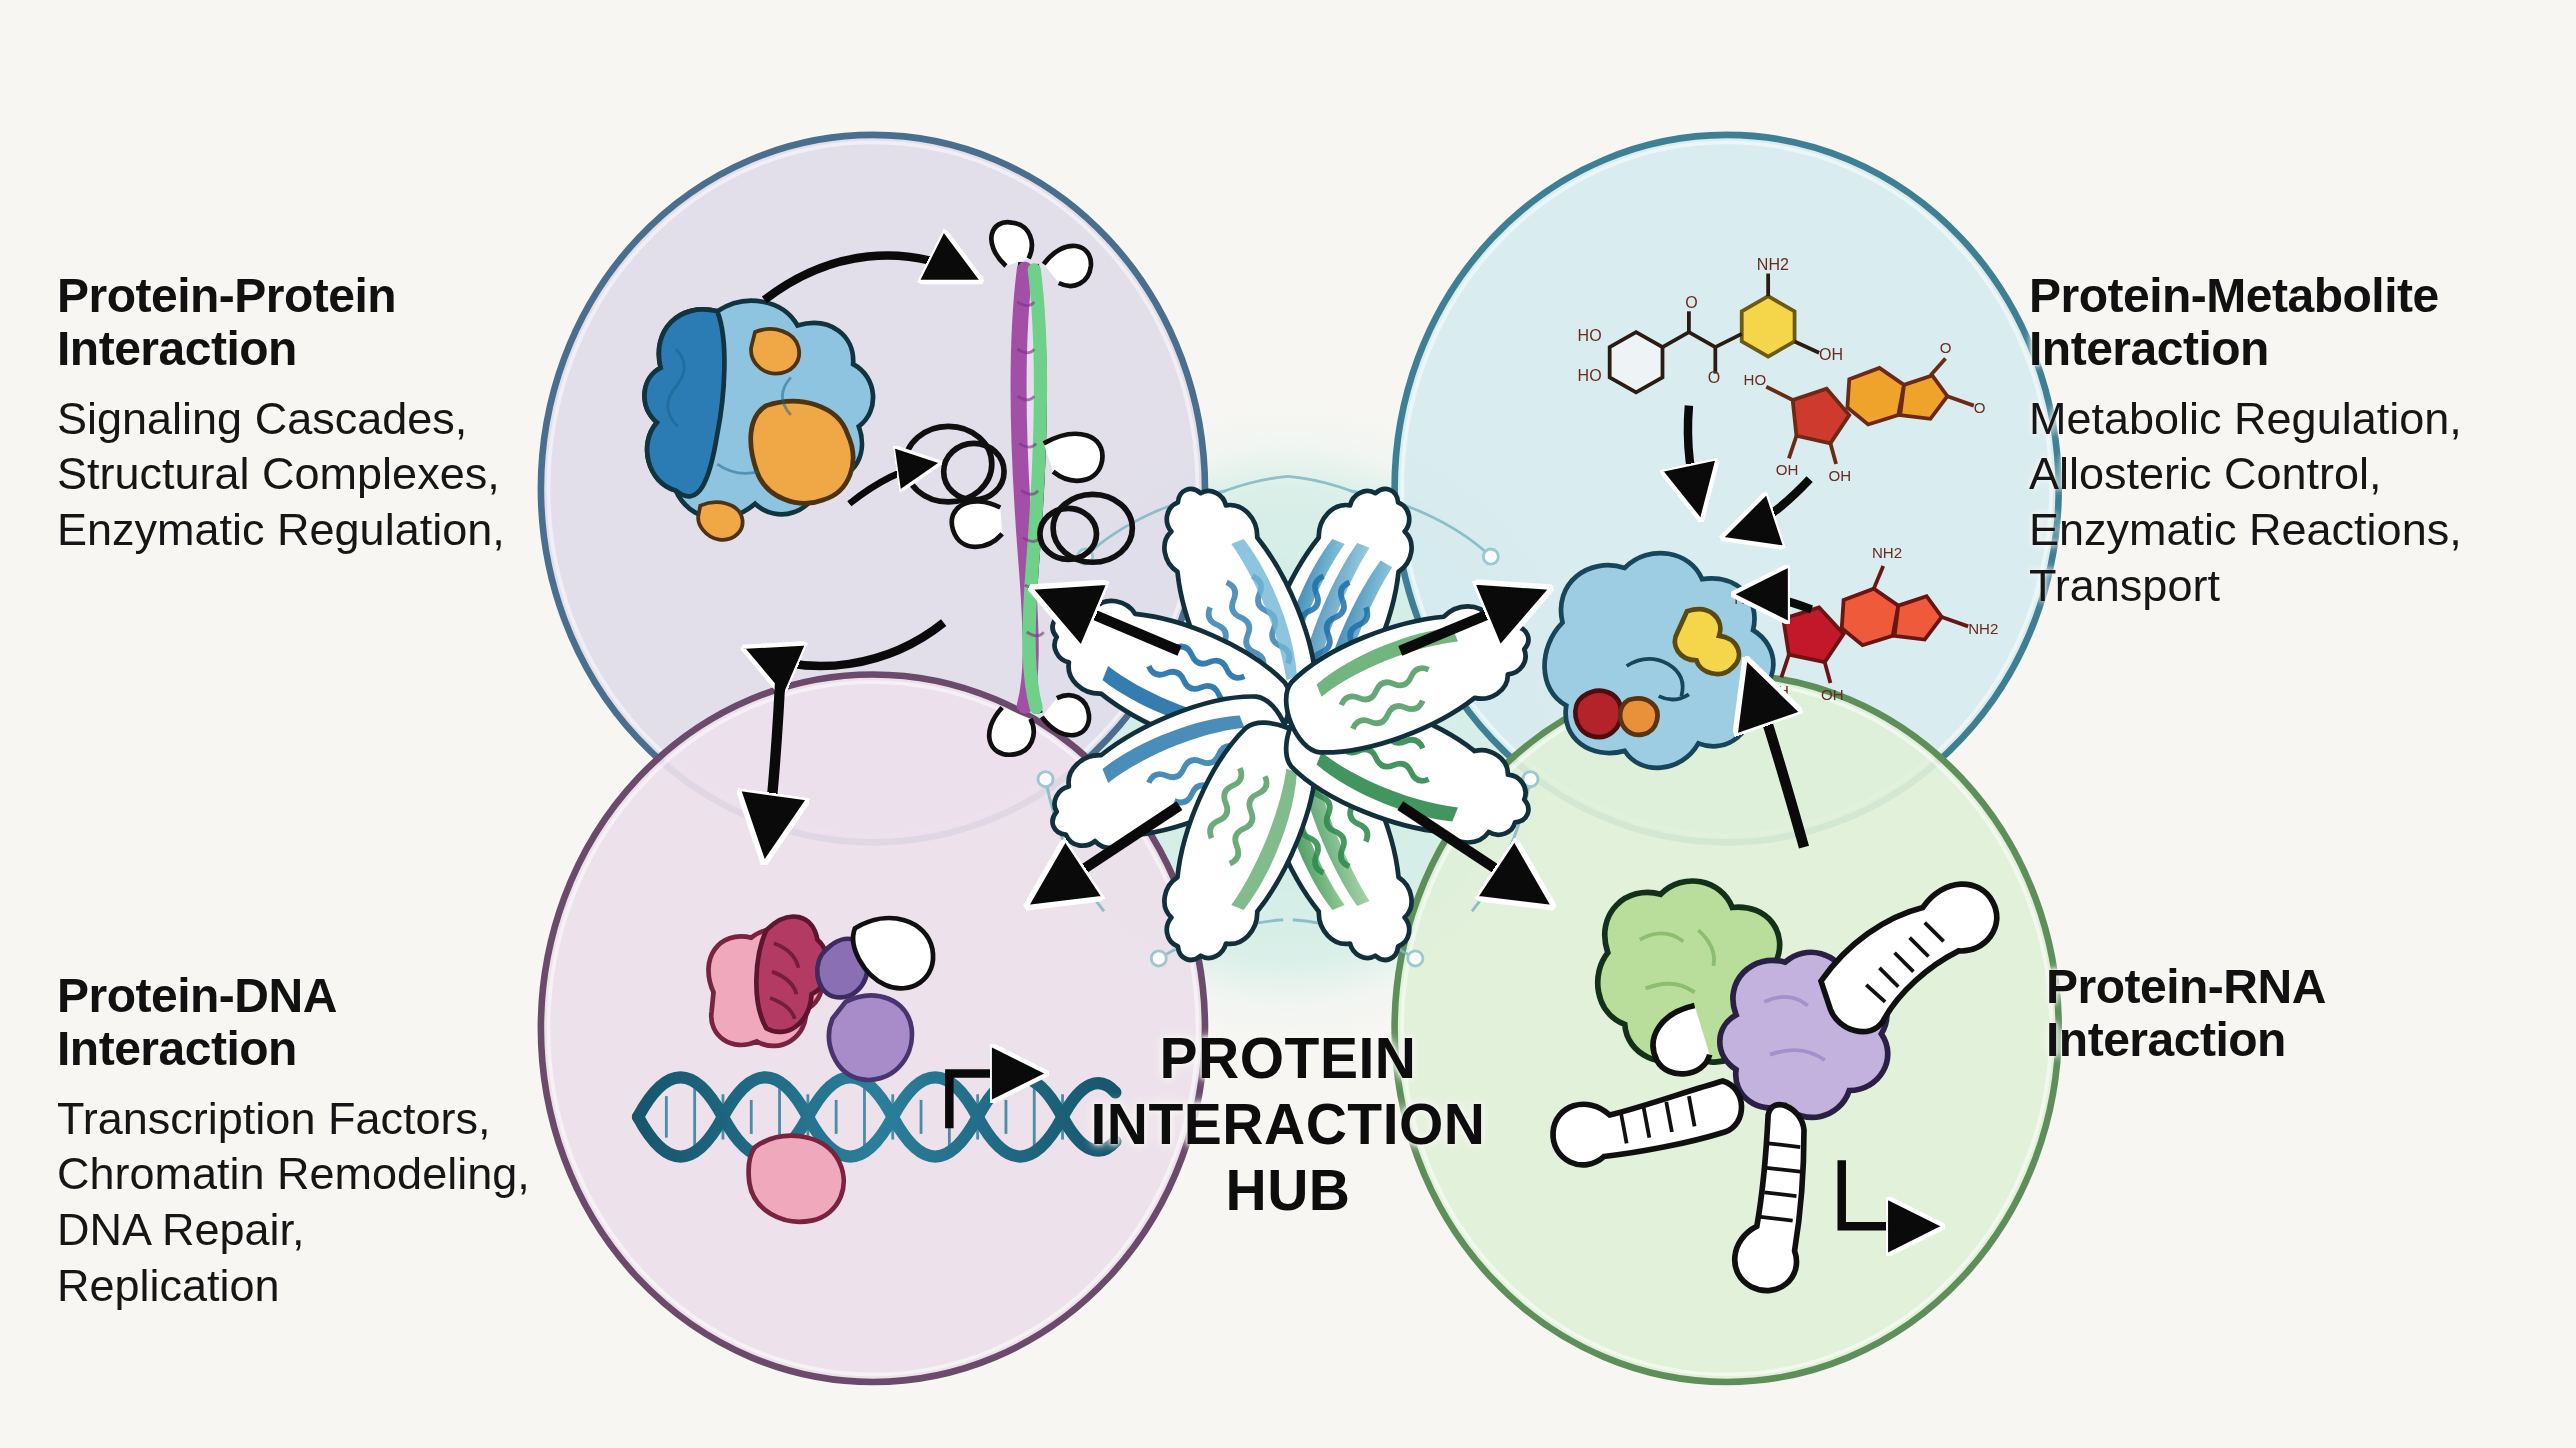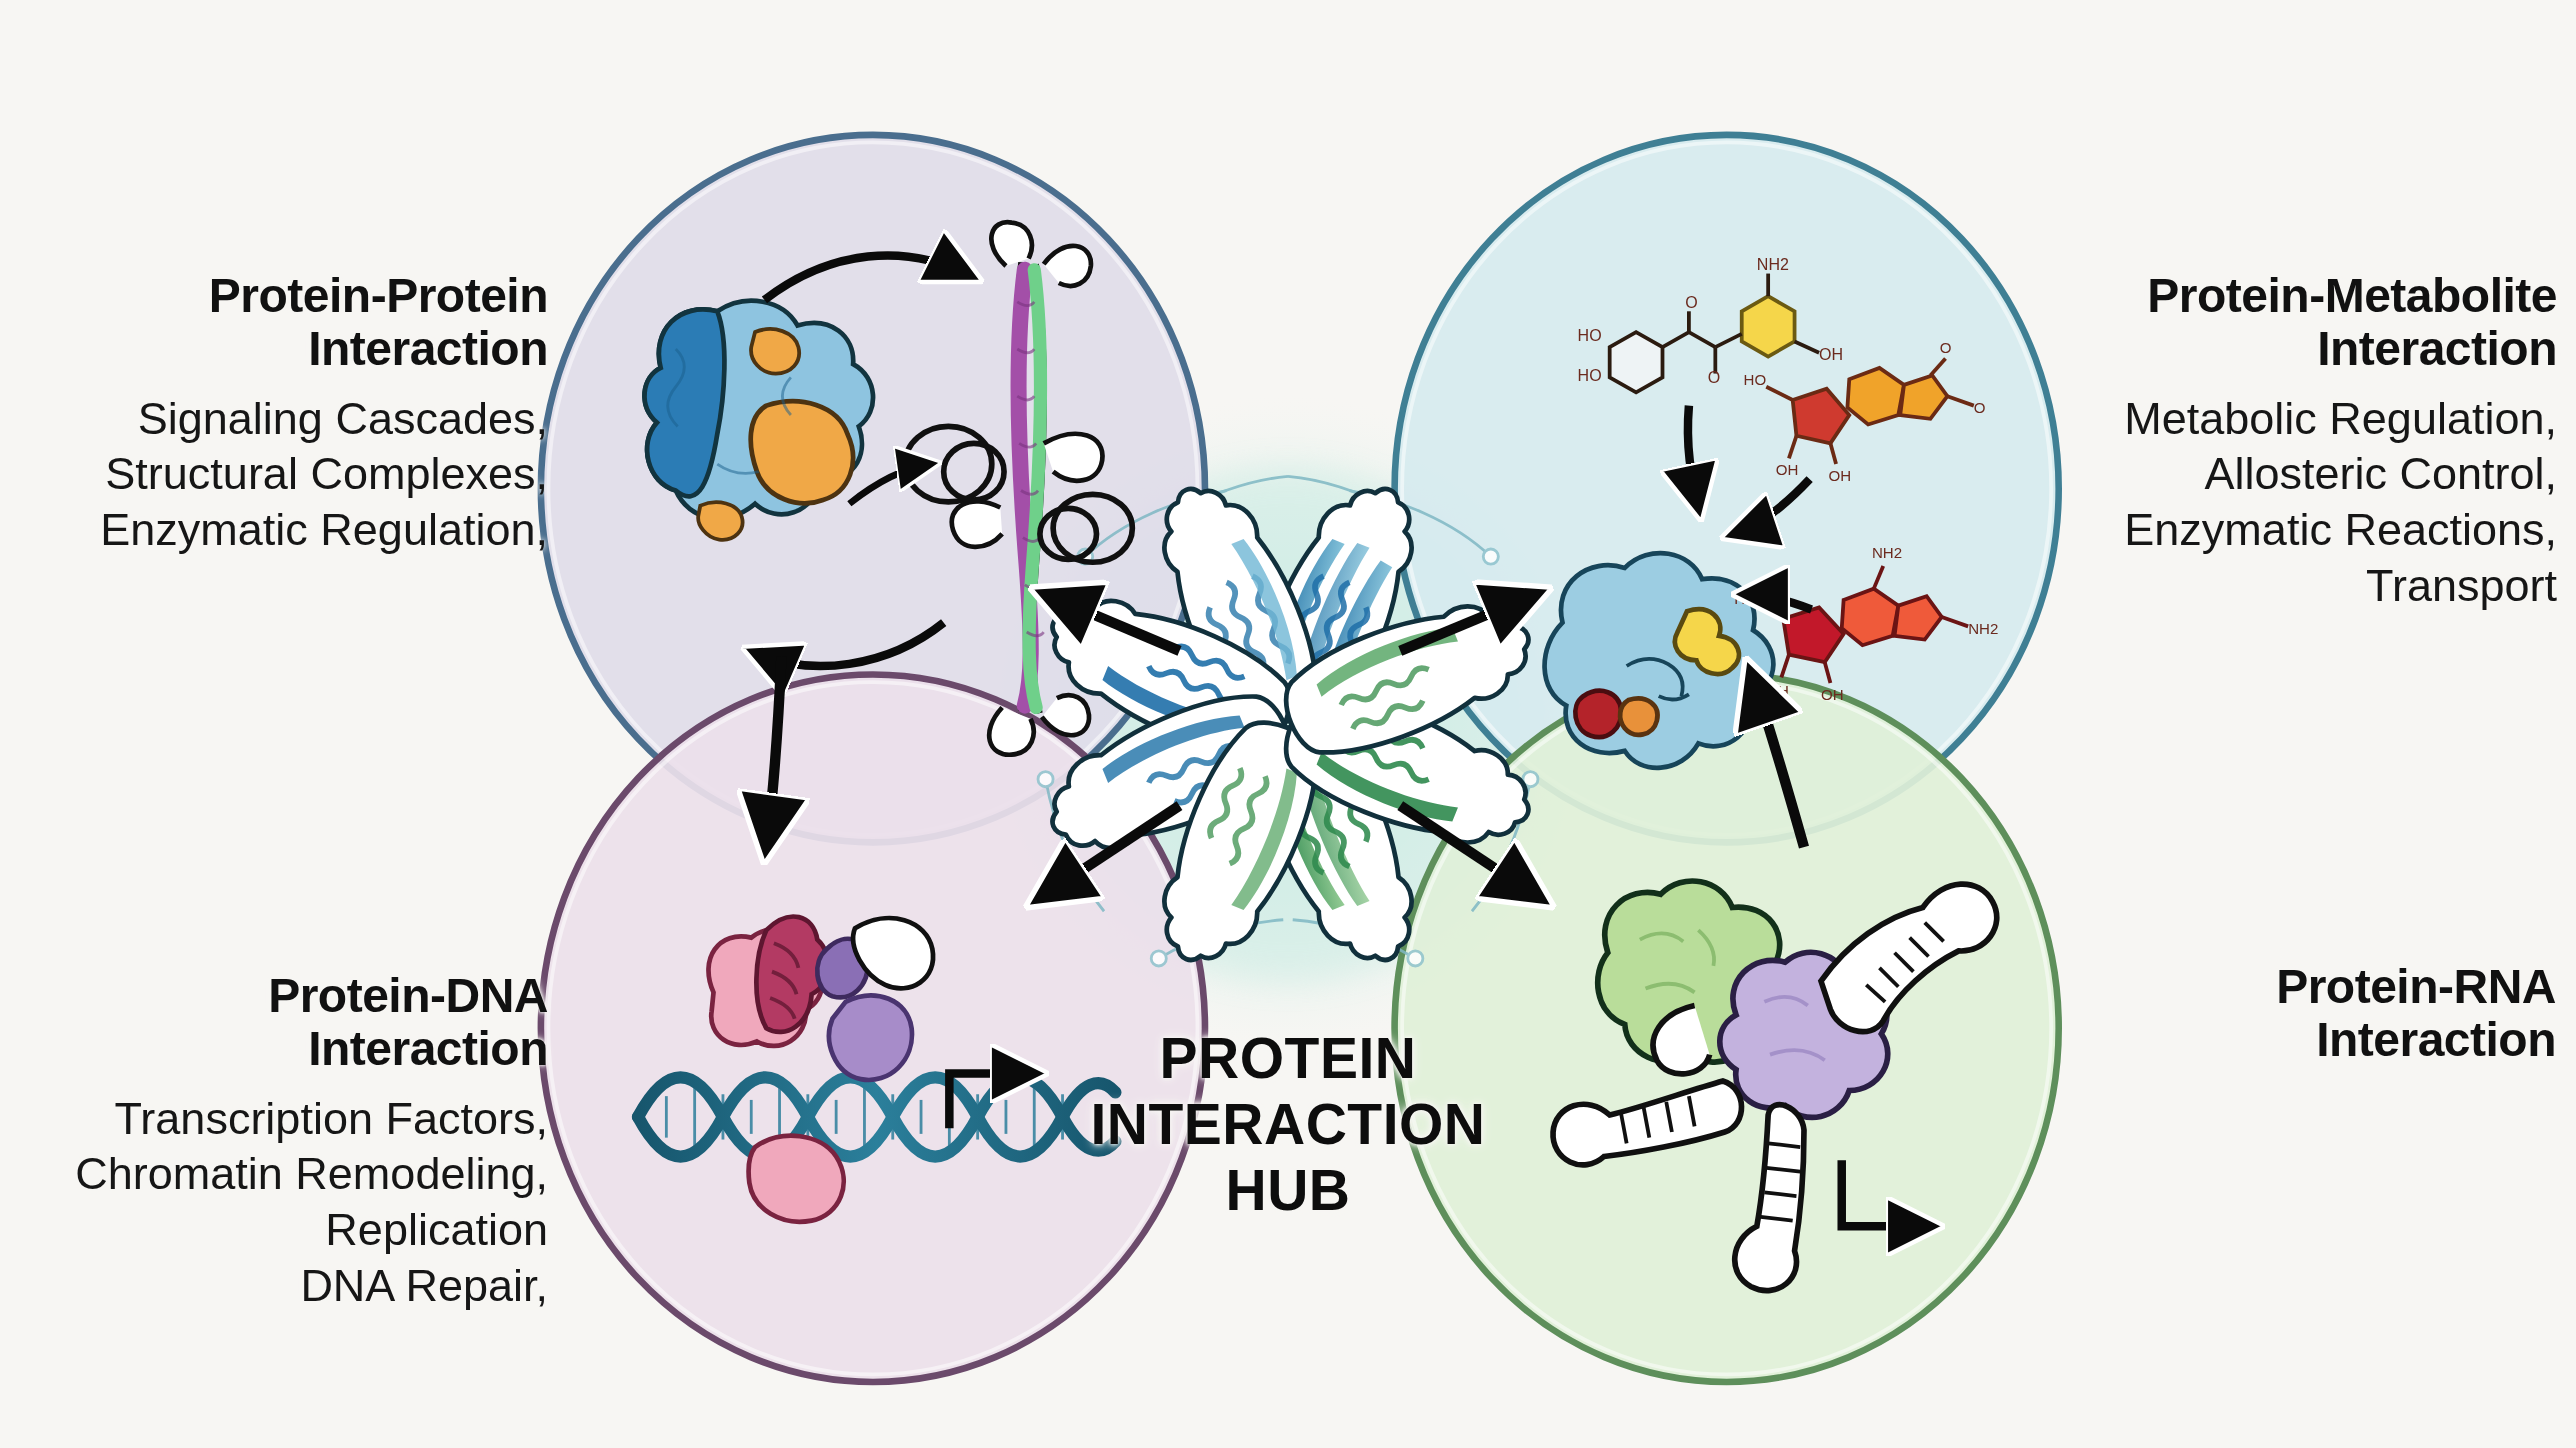--- a/index.html
+++ b/index.html
@@ -6,21 +6,21 @@
   body{
     width:2576px;height:1448px;
     background:#f7f6f3;
     font-family:"Liberation Sans", sans-serif;
     overflow:hidden;
     position:relative;
   }
   #stage{position:absolute;inset:0;}
   svg.layer{position:absolute;left:0;top:0;width:2576px;height:1448px;}
 
-  .lbl{position:absolute;text-align:right;color:#111;}
+  .lbl{position:absolute;text-align:left;color:#111;}
   .lbl .t{
     font-size:48px;font-weight:bold;line-height:1.1;
     letter-spacing:-0.5px;
     text-shadow:0 0 5.7px #f7f6f3,0 0 9.4px #f7f6f3,0 0 2.8px #f7f6f3;
   }
   .lbl .s{
     font-size:45px;font-weight:400;line-height:1.24;margin-top:15px;color:#161616;
     text-shadow:0 0 5.7px #f7f6f3,0 0 9.4px #f7f6f3;
   }
   #lbl-pp{left:57px;top:270px;width:491px;}
@@ -529,22 +529,22 @@
   </div>
 
   <div class="lbl" id="lbl-pd">
     <div class="t">
       <div>Protein-DNA</div>
       <div>Interaction</div>
     </div>
     <div class="s">
       <div>Transcription Factors,</div>
       <div>Chromatin Remodeling,</div>
+      <div>DNA Repair,</div>
       <div>Replication</div>
-      <div>DNA Repair,</div>
     </div>
   </div>
 
   <div class="lbl" id="lbl-pr">
     <div class="t">
       <div>Protein-RNA</div>
       <div>Interaction</div>
     </div>
   </div>
 

